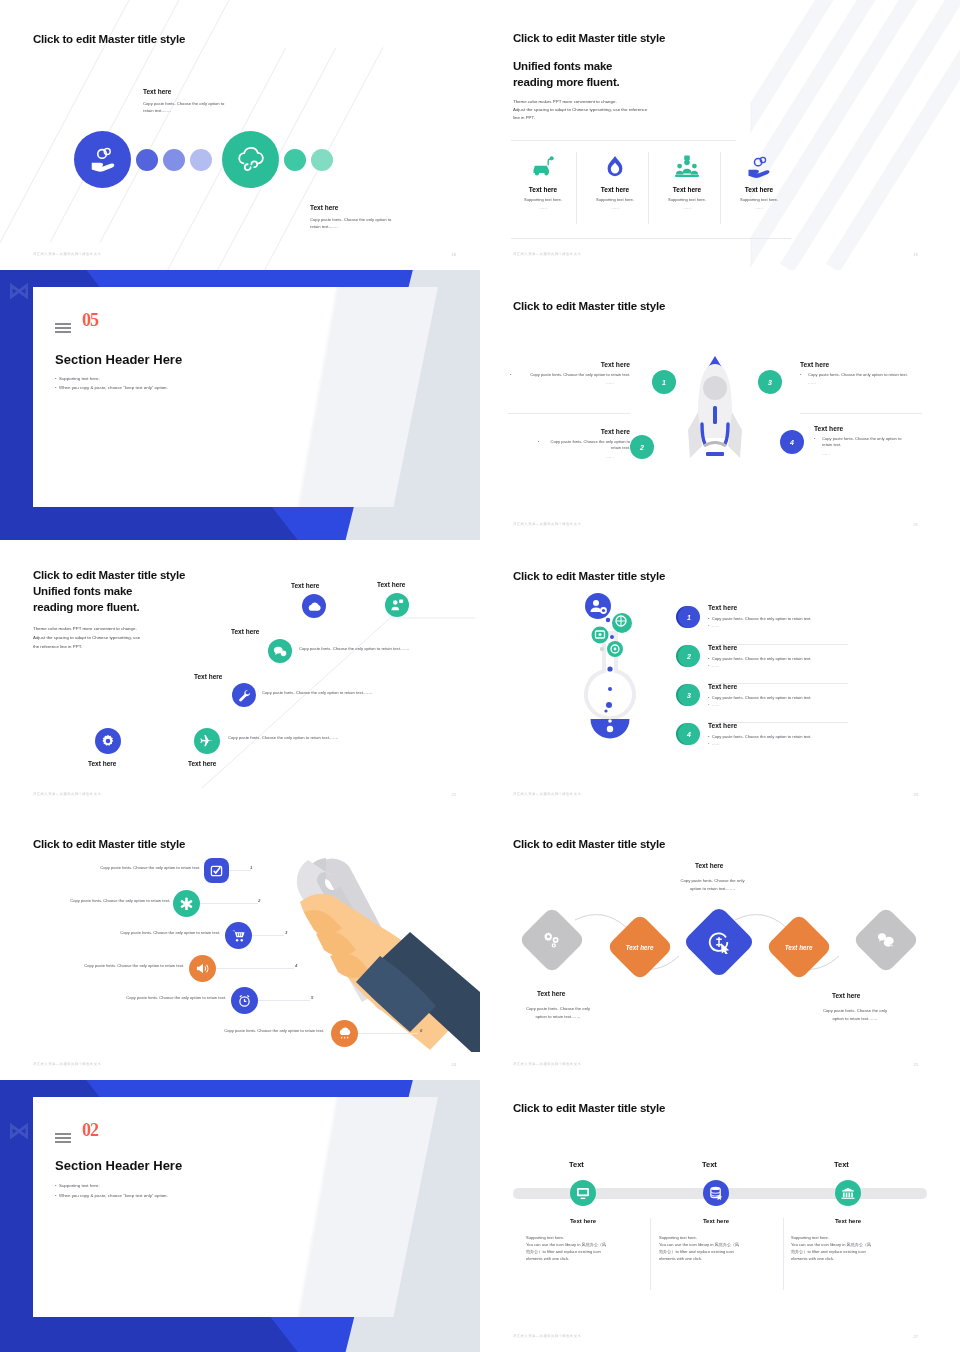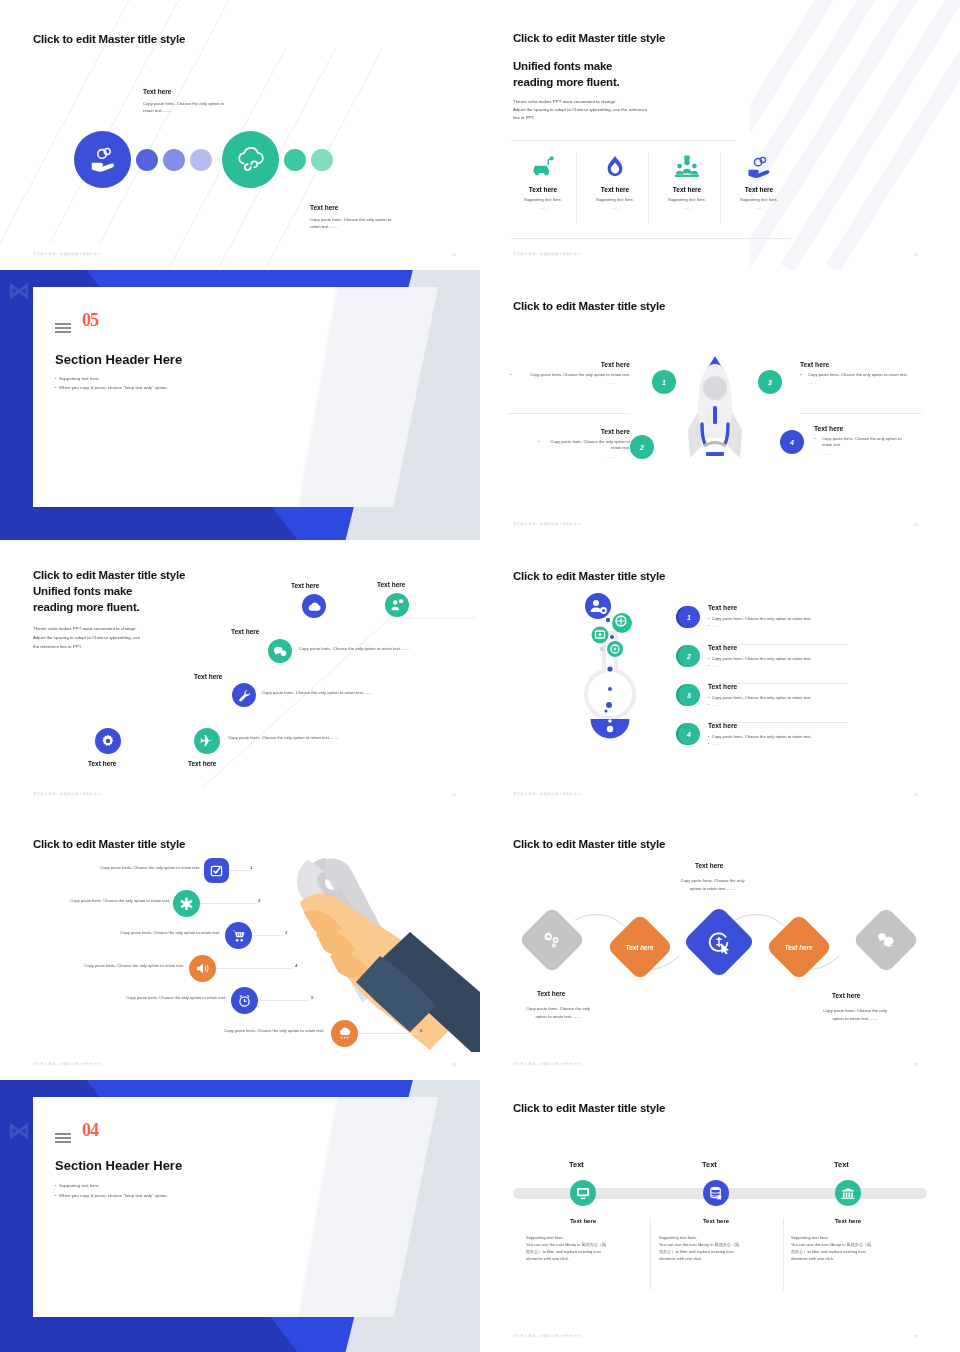--- a/index.html
+++ b/index.html
@@ -572,21 +572,21 @@
       <div class="sec-band"></div>
       <div class="sec-band2"></div>
       <div class="wm" style="left:8px;top:38px">⋈</div>
       <div class="sec-card-grey"></div>
     </div>
     <div class="hamb" style="left:55px;top:53px">
         <span></span>
         <span></span>
         <span></span>
       </div>
-    <div class="secnum" style="left:82px;top:40px">04</div>
+    <div class="secnum" style="left:82px;top:40px">02</div>
     <div class="sechead" style="left:55px;top:78px">Section Header Here</div>
     <div class="secbul" style="left:55px;top:102px">
       <span>•&nbsp;&nbsp;</span><span>Supporting text here.</span>
     </div>
     <div class="secbul" style="left:55px;top:112px">
       <span>•&nbsp;&nbsp;</span><span>When you copy &amp; paste, choose "keep text only" option.</span>
     </div>
   </div>
 
   <div class="slide r5">

